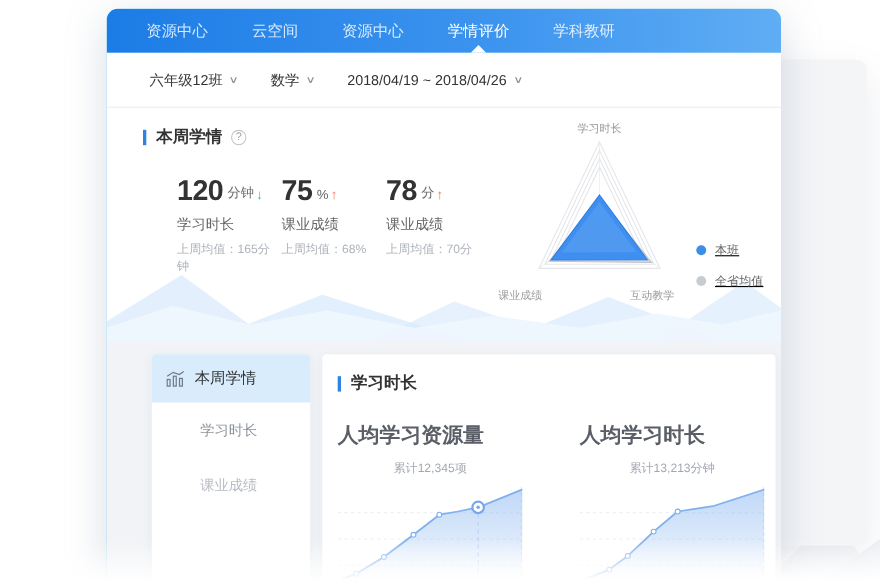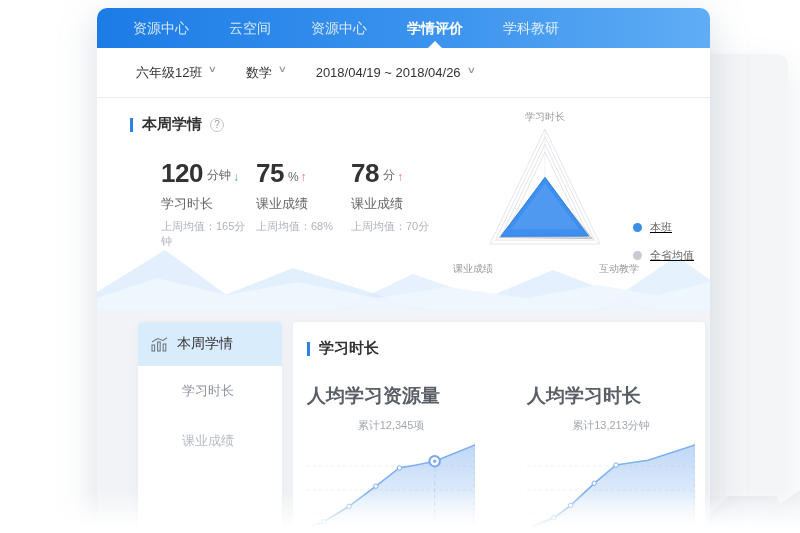--- a/index.html
+++ b/index.html
@@ -15,28 +15,28 @@
   .card { position:absolute; left:97px; top:8px; width:613px; height:525px;
     background:#7dd3fc; border-radius:10px 10px 6px 6px;
     box-shadow:0 10px 38px rgba(120,135,160,.28); z-index:2; overflow:hidden; }
 
   
   .nav { position:absolute; left:0; top:0; right:0; height:40px;
     background:linear-gradient(90deg,#1c7ce6 0%,#3b93ee 55%,#5fadf4 100%);
     border-radius:10px 10px 0 0; display:flex; align-items:stretch; padding-left:16px; }
   .nav-tab { position:relative; padding:0 20px; line-height:40px; font-size:14px;
     color:rgba(255,255,255,.82); cursor:pointer; }
-  .nav-tab.active { color:#fff; font-weight:bold;text-align:center; }
+  .nav-tab.active { color:#fff; font-weight:normal;text-align:center; }
   .nav-tab.active::after { content:""; position:absolute; left:50%; bottom:0; margin-left:-7px;
     border-left:7px solid transparent; border-right:7px solid transparent; border-bottom:7px solid #fff; }
 
   
   .filters { position:absolute; left:0; top:40px; right:0; height:50px; background:#fff;
     border-bottom:1px solid #ebedf0; display:flex; align-items:center; padding-left:39px; }
-  .filter { display:flex; margin-right:30px; font-size:13px; color:#333; cursor:pointer; }
+  .filter { display:flex; align-items:center; margin-right:30px; font-size:13px; color:#333; cursor:pointer; }
   .chev { font-size:9px; color:#8a909a; margin-left:7px; transform:scaleX(1.4); }
 
   
   .upper { position:absolute; left:0; top:90px; right:0; height:212px; background:#fff; overflow:hidden; }
   .mountains { position:absolute; left:0; bottom:0; width:613px; height:70px; }
 
   .sec-title { position:absolute; left:33px; top:17px; display:flex; align-items:center; }
   .blue-bar { width:3px; height:14px; background:#2c83e4; margin-right:9px; }
   .sec-title-text { font-size:15px; font-weight:bold; color:#333; }
   .help { width:14px; height:14px; border:1px solid #c3c7cd; border-radius:50%; margin-left:8px;
@@ -51,21 +51,21 @@
   .arrow.down { color:#36c08a; } .arrow.up { color:#f56f4e; }
   .stat-label { margin-top:9px; font-size:13px; color:#666; }
   .stat-sub { margin-top:6px; font-size:11px; color:#aeb3bb; }
 
   
   .radar-wrap { position:absolute; left:338px; top:12px; width:220px; height:175px; }
   .radar-wrap svg { position:absolute; left:0; top:16px; }
   .radar-label { position:absolute; font-size:10px; color:#999; white-space:nowrap; }
   .radar-label.top { left:0; width:220px; text-align:center; top:0; }
   .radar-label.bl { left:18px; top:152px; }
-  .radar-label.br { left:138px; top:152px;margin-left:26px; }
+  .radar-label.br { left:138px; top:152px; }
 
   .legend { position:absolute; left:536px; top:122px;text-decoration:underline; }
   .legend-item { display:flex; align-items:center; margin-bottom:13px; cursor:pointer; }
   .legend-dot { width:9px; height:9px; border-radius:50%; margin-right:8px; }
   .legend-label { font-size:11px; color:#666; }
 
   
   .lower { position:absolute; left:0; top:302px; right:0; bottom:0; background:#f1f3f6; }
   .side { position:absolute; left:41px; top:12px; width:144px; height:228px; background:#fff;
     border-radius:4px; box-shadow:0 2px 10px rgba(40,70,120,.05); }

